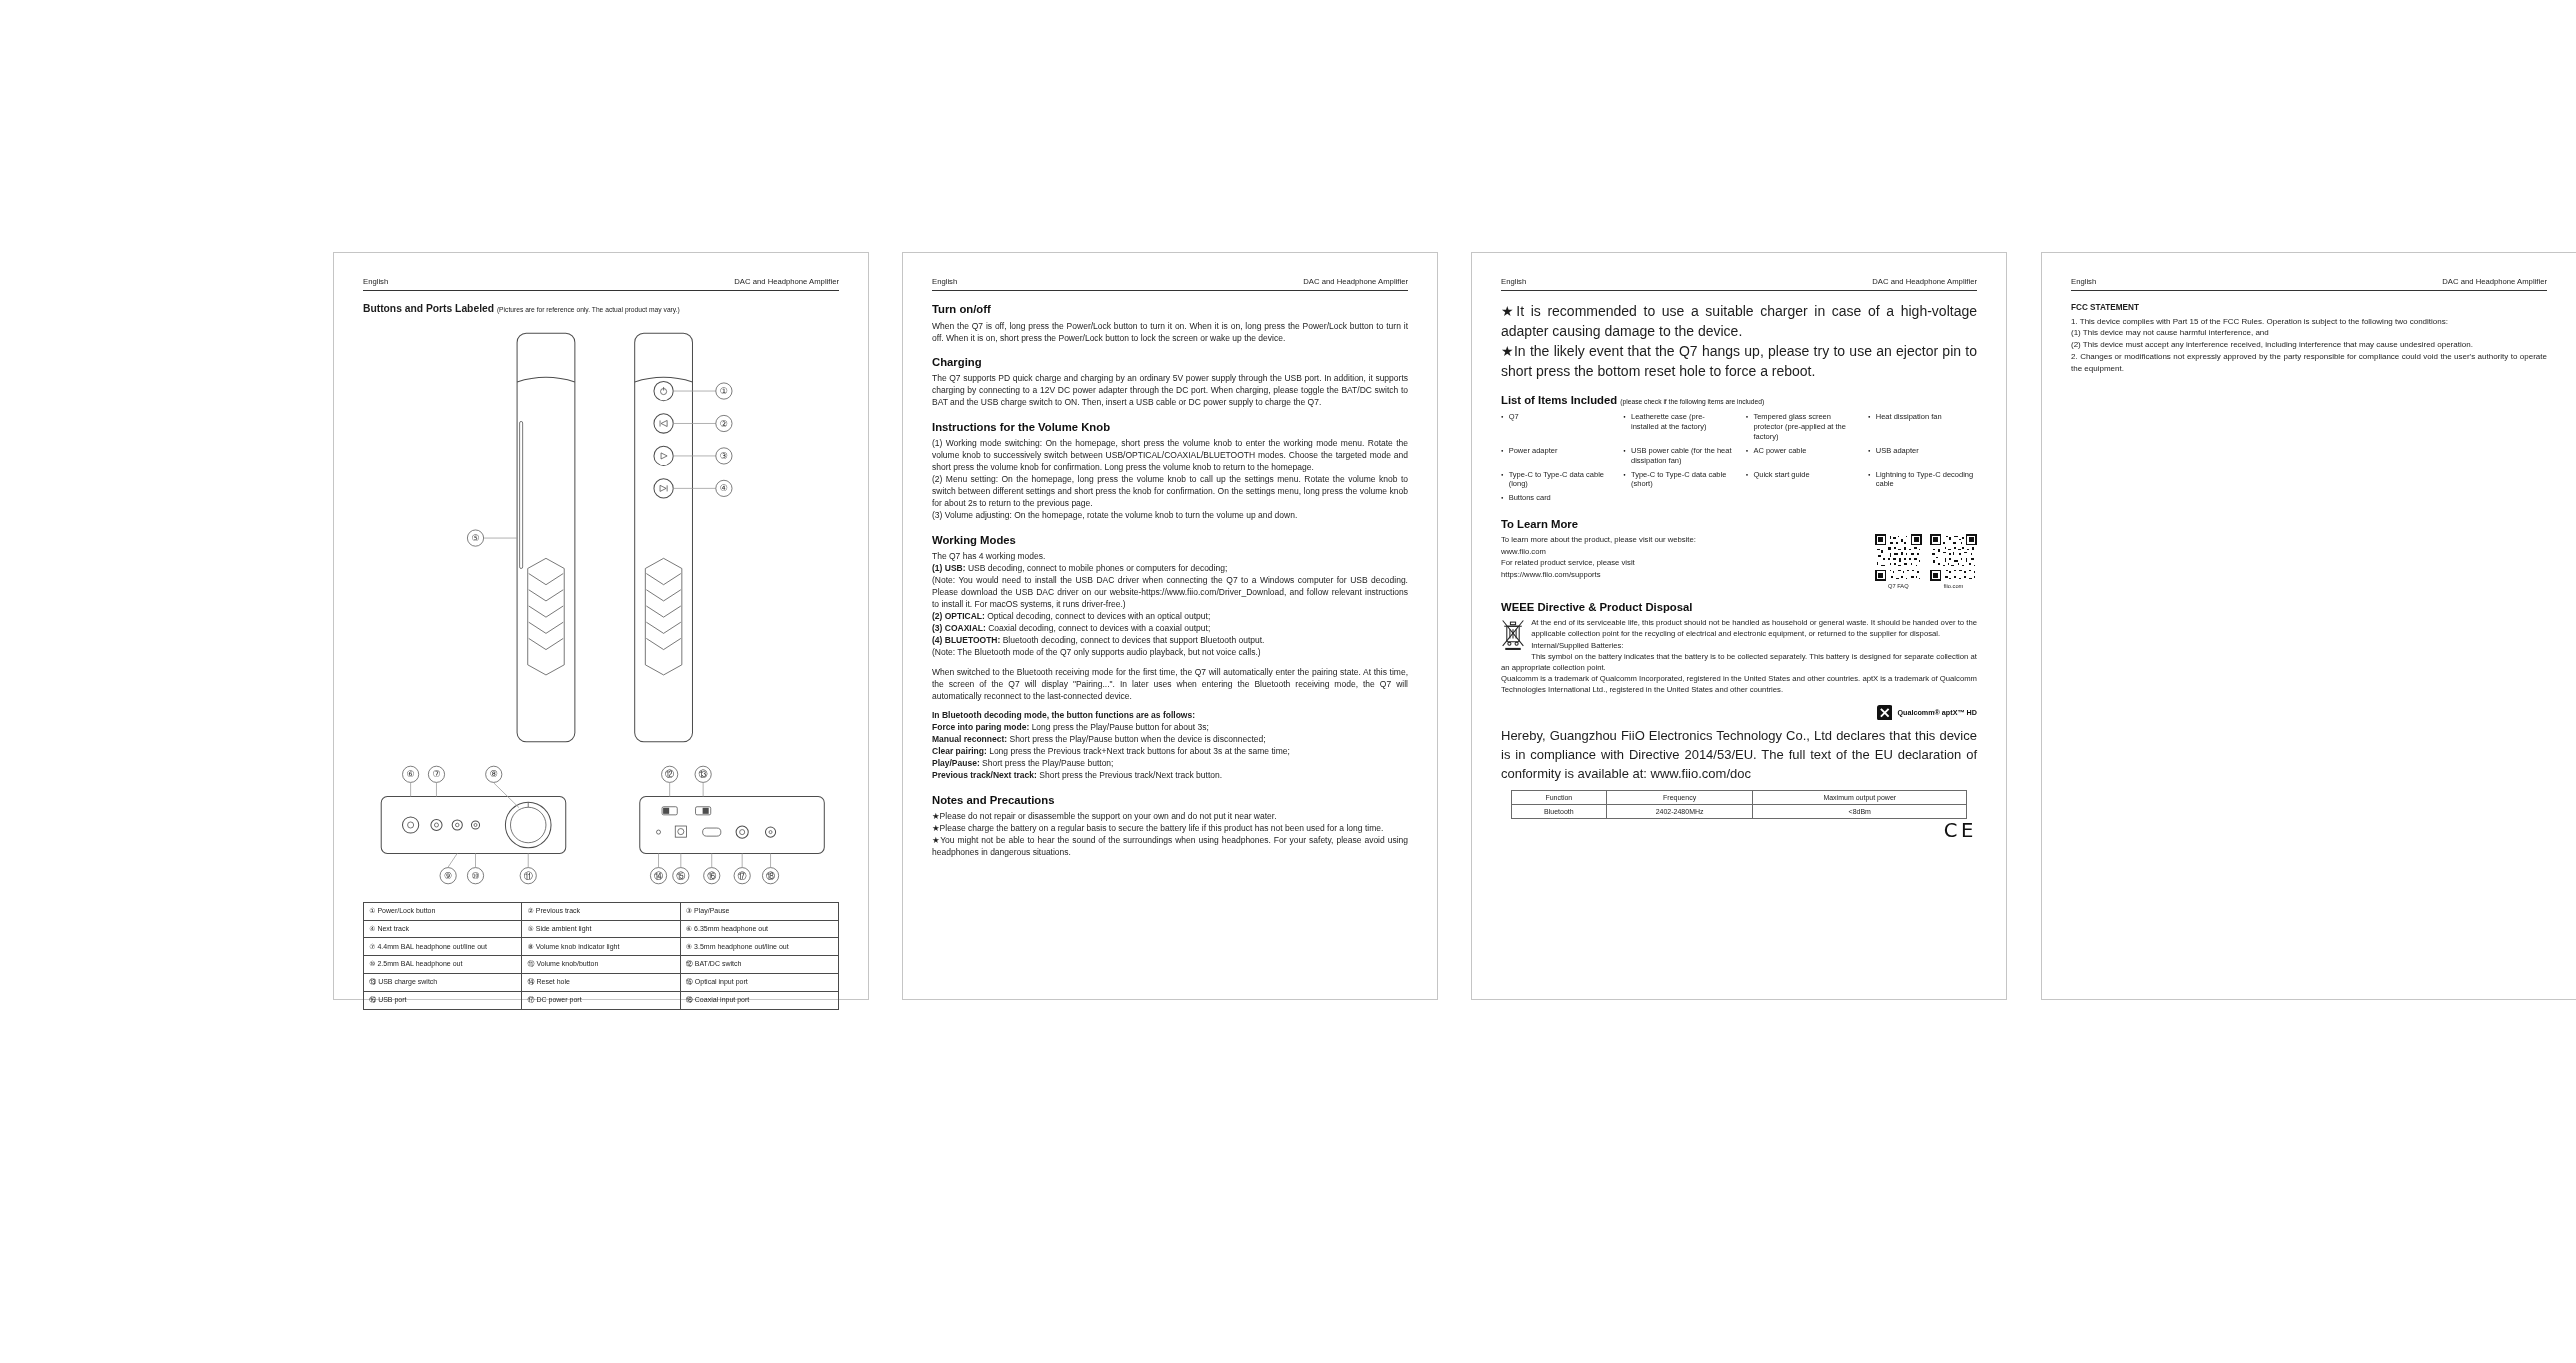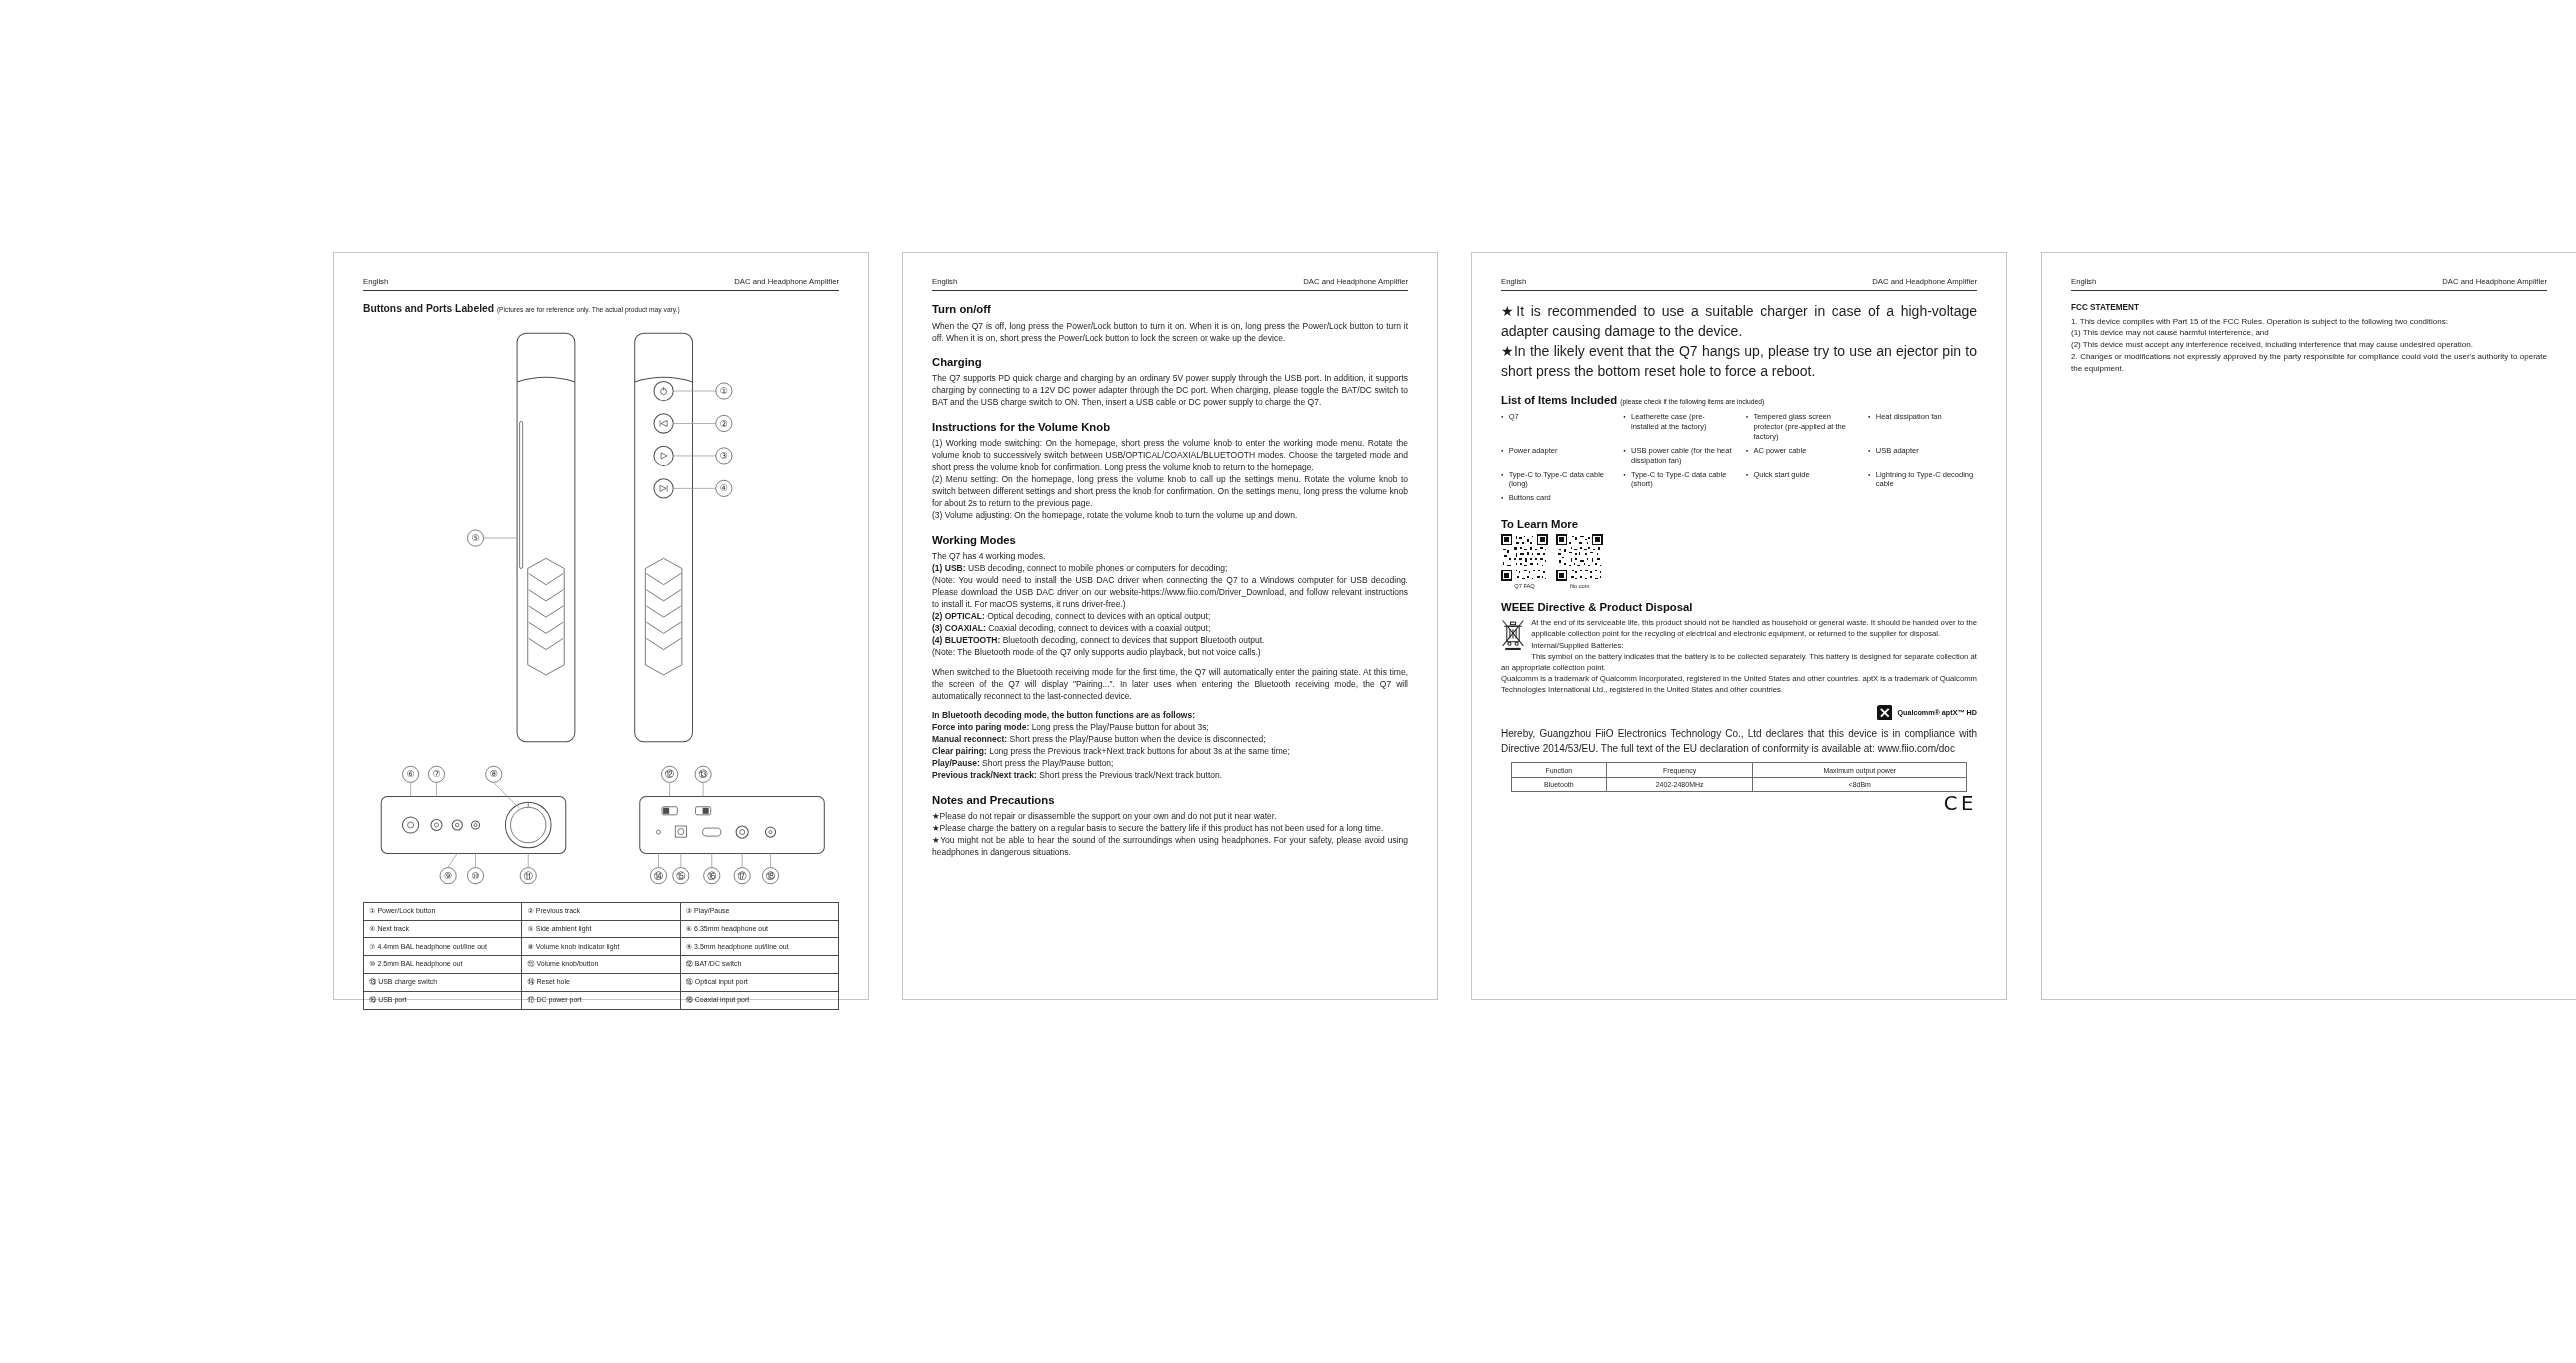--- a/index.html
+++ b/index.html
@@ -26,21 +26,21 @@
   .item::before{content:"●";position:absolute;left:0;top:4.1px;font-size:4.1px}
   .item.no-bullet::before{content:""}
   .learn{display:flex;gap:9.3px;margin-top:2.1px;align-items:flex-start}
   .learn-text{flex:1;font-size:7.7px;line-height:1.55}
   .qr-box{display:flex;gap:8.2px;align-items:flex-start}
   .qr{display:flex;flex-direction:column;align-items:center;gap:2.1px}
   .qr-label{font-size:5.7px;color:#222}
   .weee-icon{float:left;margin:2.1px 6.2px 1px 0}
   .weee p{font-size:7.7px;line-height:1.45;text-align:justify}
   .qc{display:flex;justify-content:flex-end;align-items:center;gap:5.2px;margin:9.3px 0 2.1px;font-size:7.2px;font-weight:700;color:#111}
-  .decl{font-size:10px;line-height:1.45;text-align:justify;margin-top:7.2px}
+  .decl{font-size:13px;line-height:1.45;text-align:justify;margin-top:7.2px}
   .rf{width:96%;border-collapse:collapse;font-size:7px;text-align:center;margin:6.2px auto 0}
   .rf th,.rf td{border:0.5px solid #6a6a6a;padding:3.1px 2.1px;font-weight:400}
   .ce{text-align:right;font-size:19.6px;letter-spacing:3.6px;margin-top:0;font-family:"DejaVu Sans",sans-serif;color:#111}
   
   .fcc-title{font-size:8.2px;font-weight:700;margin-top:12.4px;margin-bottom:3.1px}
   .fcc p{font-size:8px;line-height:1.48;text-align:justify}
 </style>
 </head>
 <body>
 
@@ -305,20 +305,26 @@
         <div class="item">Quick start guide</div>
         <div class="item">Lightning to Type-C decoding cable</div>
         <div class="item">Buttons card</div>
         <div class="item no-bullet"></div>
       </div>
     </section>
 
     <section>
       <h2 class="sec-title">To Learn More</h2>
       <div class="learn">
+        <div class="learn-text">
+          <div>To learn more about the product, please visit our website:</div>
+          <div>www.fiio.com</div>
+          <div>For related product service, please visit</div>
+          <div>https://www.fiio.com/supports</div>
+        </div>
         <div class="qr-box">
           <div class="qr">
             <svg viewBox="0 0 29 29" width="47" height="47" shape-rendering="crispEdges">
               <rect width="29" height="29" fill="#fff"></rect>
               <g fill="#111">
                 <rect x="0" y="0" width="7" height="7"></rect>
                   <rect x="22" y="0" width="7" height="7"></rect>
                   <rect x="0" y="22" width="7" height="7"></rect>
                 <rect x="1" y="1" width="5" height="5" fill="#fff"></rect>
                   <rect x="23" y="1" width="5" height="5" fill="#fff"></rect>

